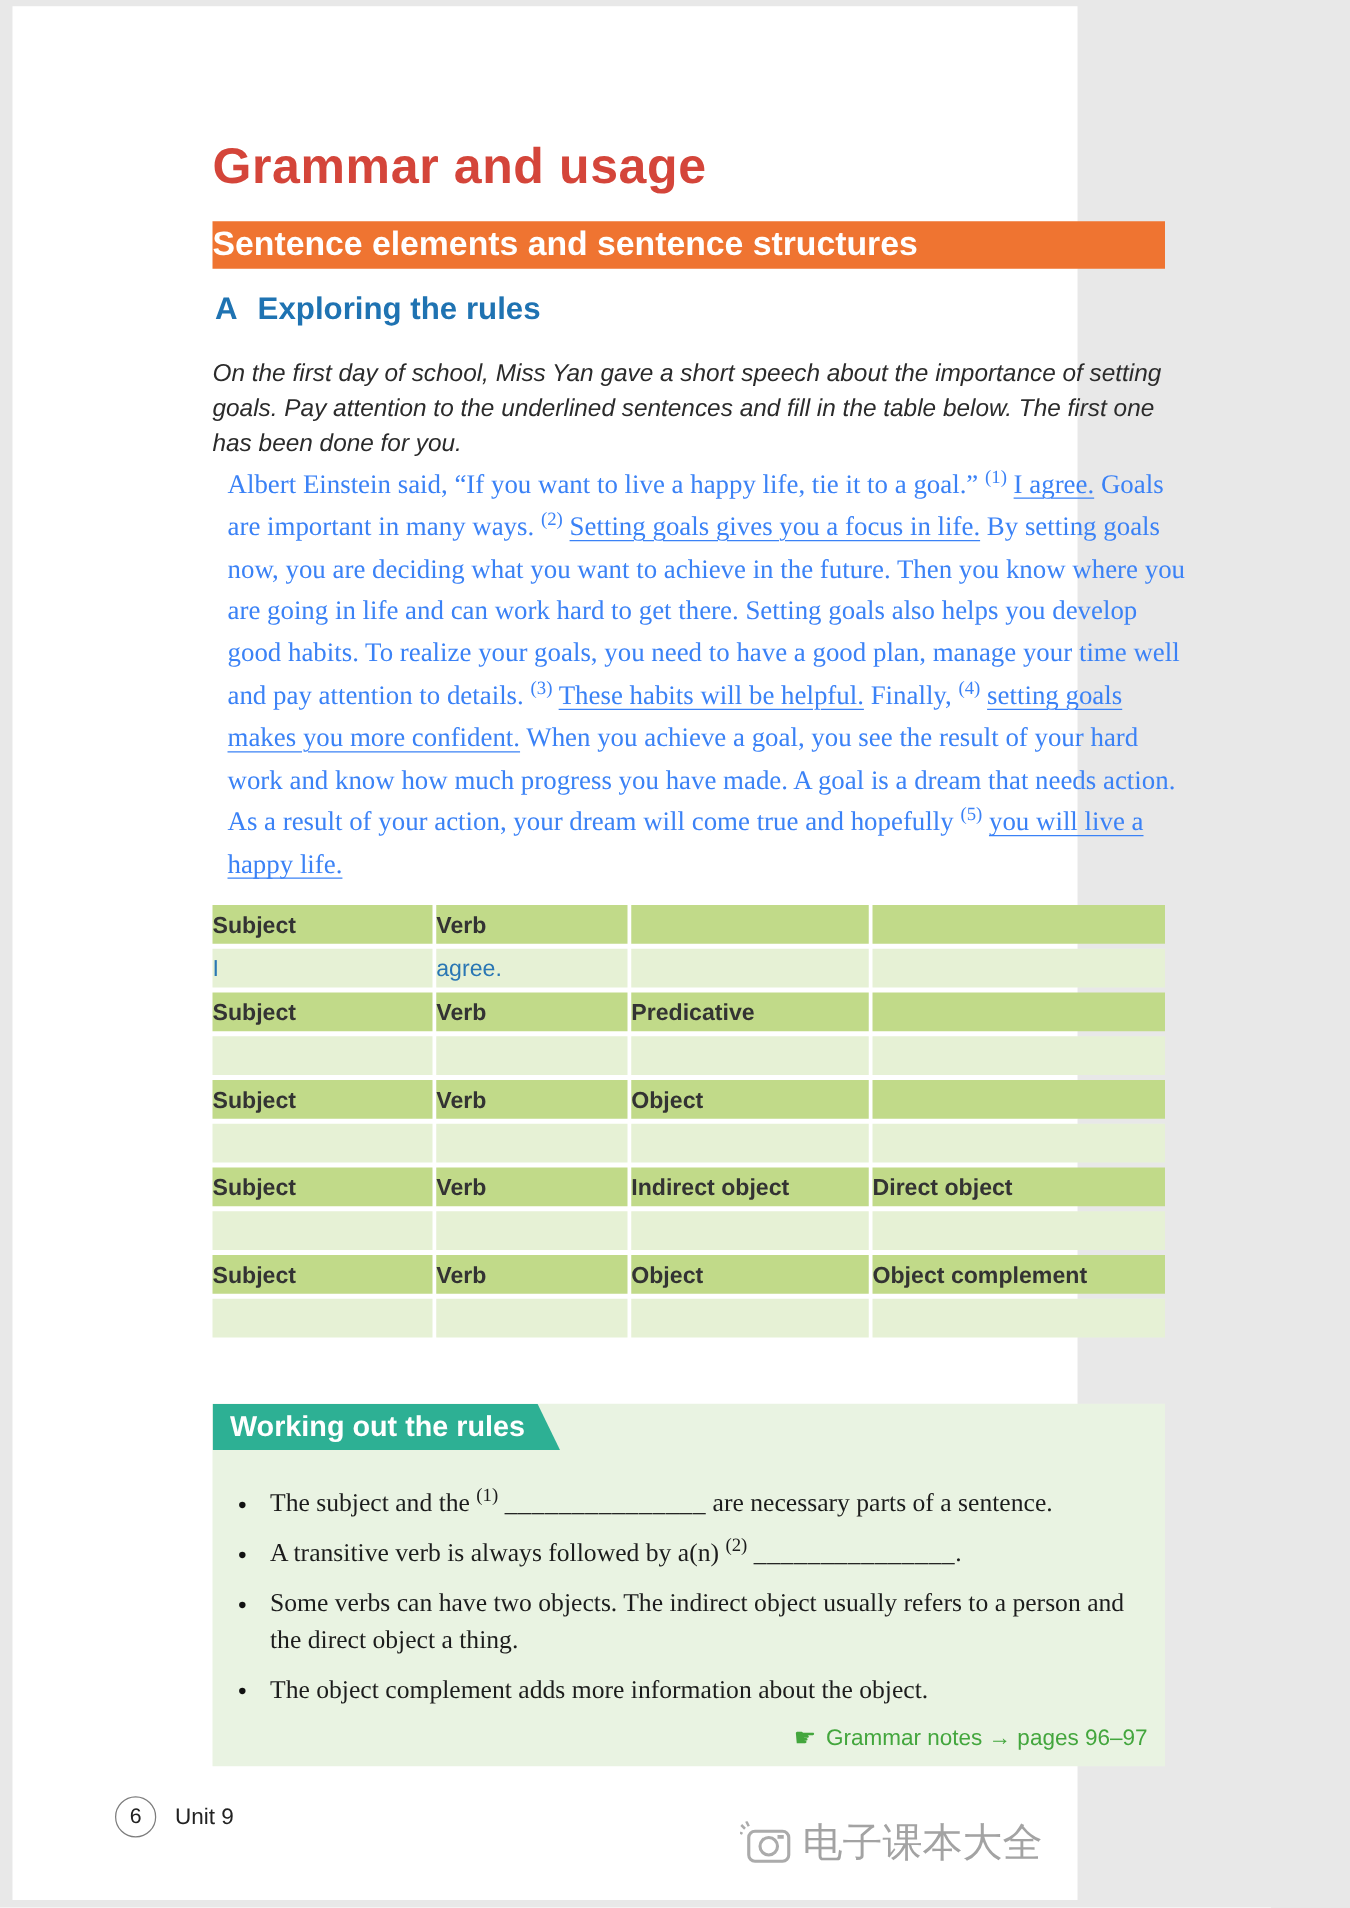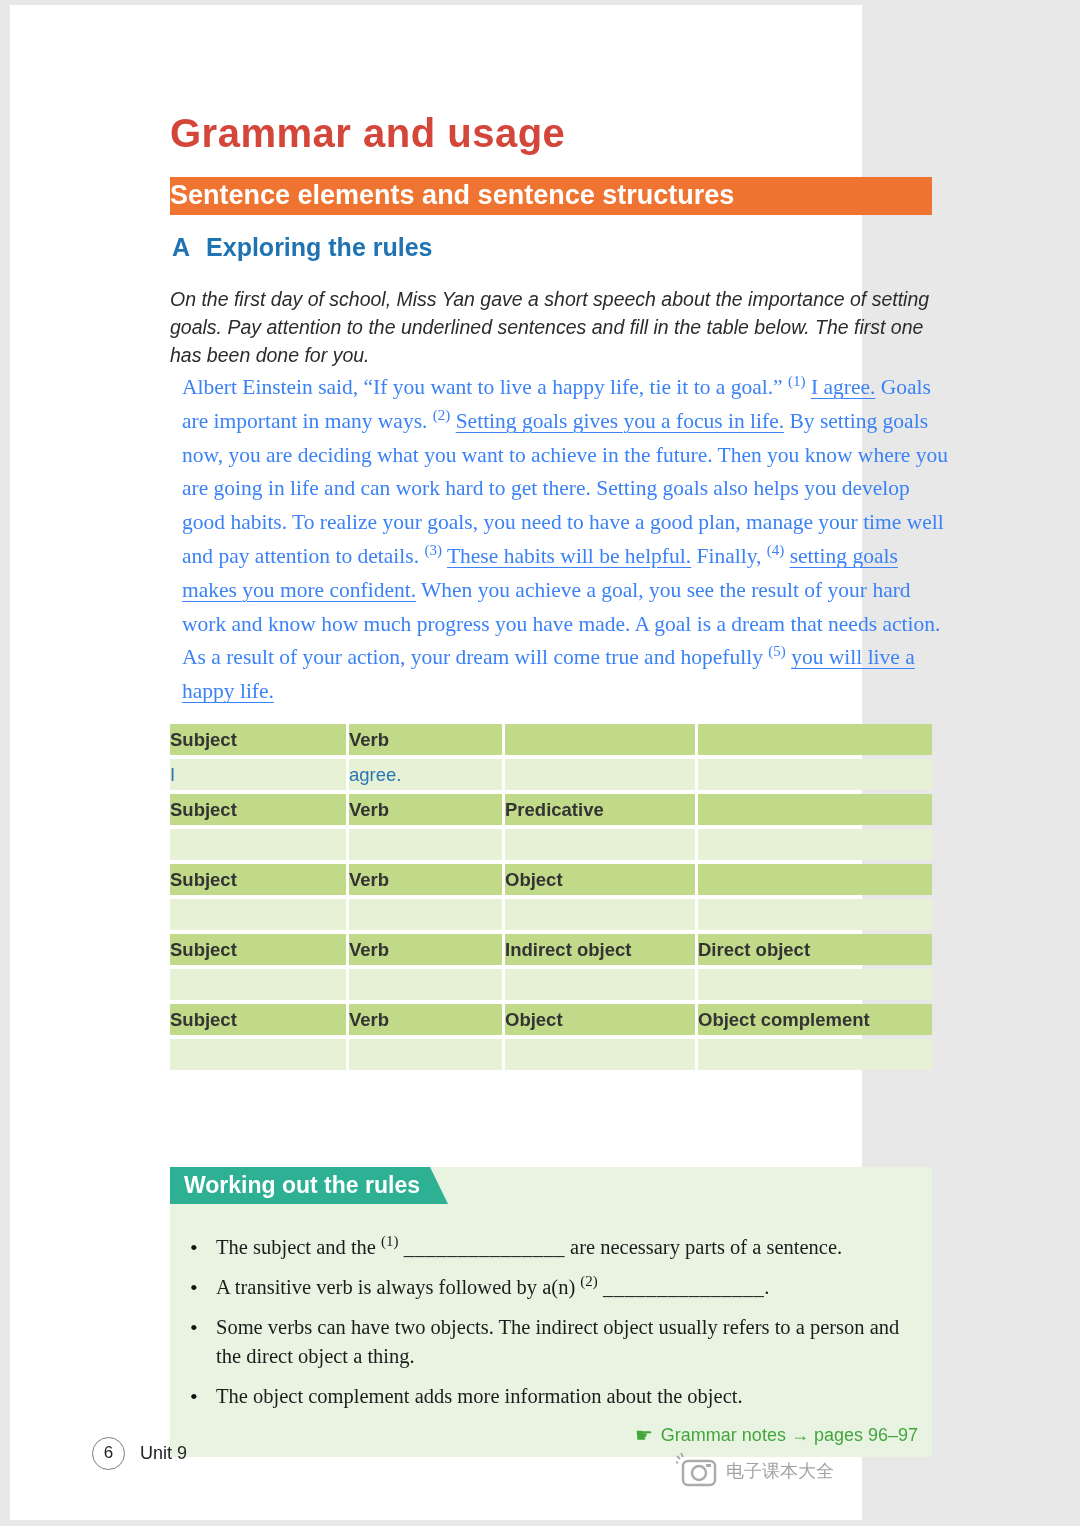--- a/index.html
+++ b/index.html
@@ -27,21 +27,21 @@
              vertical-align:baseline; }
   .ul { text-decoration:underline; text-underline-offset:4px; text-decoration-thickness:1.4px; }
 
   .sent-table { position:absolute; left:160px; top:719px; width:762px;
                 display:grid; grid-template-columns:176px 153px 190px 1fr; gap:4px 3px; }
   .cell { height:31px; line-height:31px; font-size:18.5px;
           white-space:nowrap; overflow:hidden; }
   .cell.header { background:#c1da89; font-weight:700; color:#333333; }
   .cell.answer { background:#e6f1d5; color:#2a77b4; }
 
-  .panel { position:absolute; left:160px; top:1162px; width:762px; height:290px;
+  .panel { position:absolute; left:160px; top:1118px; width:762px; height:290px;
            background:#e9f3e2; }
   .panel-banner { position:absolute; left:0; top:0; width:278px; height:37px;
                   background:#2db094; color:#ffffff; font-size:23px; font-weight:700;
                   line-height:37px; padding-left:14px;
                   clip-path:polygon(0 0, calc(100% - 18px) 0, 100% 100%, 0 100%); }
   .rules-list { position:absolute; left:46px; top:66px; width:704px; list-style:none;
                 font-family:"Liberation Serif", serif; font-size:20.5px; color:#1c1c1c; }
   .rules-list li { position:relative; margin-bottom:11px; line-height:29px; }
   .rules-list li::before { content:"•"; position:absolute; left:-26px; top:0;
                 font-size:22px; color:#111; }
@@ -51,21 +51,21 @@
   .grammar-note .hand { font-size:20px; }
 
   .footer-left { position:absolute; left:82px; top:1432px; display:flex;
                  align-items:center; gap:15px; }
   .page-circle { width:33px; height:33px; border:1.5px solid #7d7d7d; border-radius:50%;
                  text-align:center; line-height:30px; font-size:17px; color:#222;
                  display:inline-block; }
   .unit-label { font-size:18px; color:#222; }
 
   .watermark { position:absolute; right:28px; top:1448px; display:flex;
-               align-items:center; gap:8px; color:#a3a3a3; font-size:18px; }
+               align-items:center; gap:8px; color:#a3a3a3; font-size:32px; }
   .watermark svg { display:block; }
 </style>
 </head>
 <body>
 
 <div class="page">
 
   <h1 class="title">Grammar and usage</h1>
 
   <div class="banner">Sentence elements and sentence structures</div>

